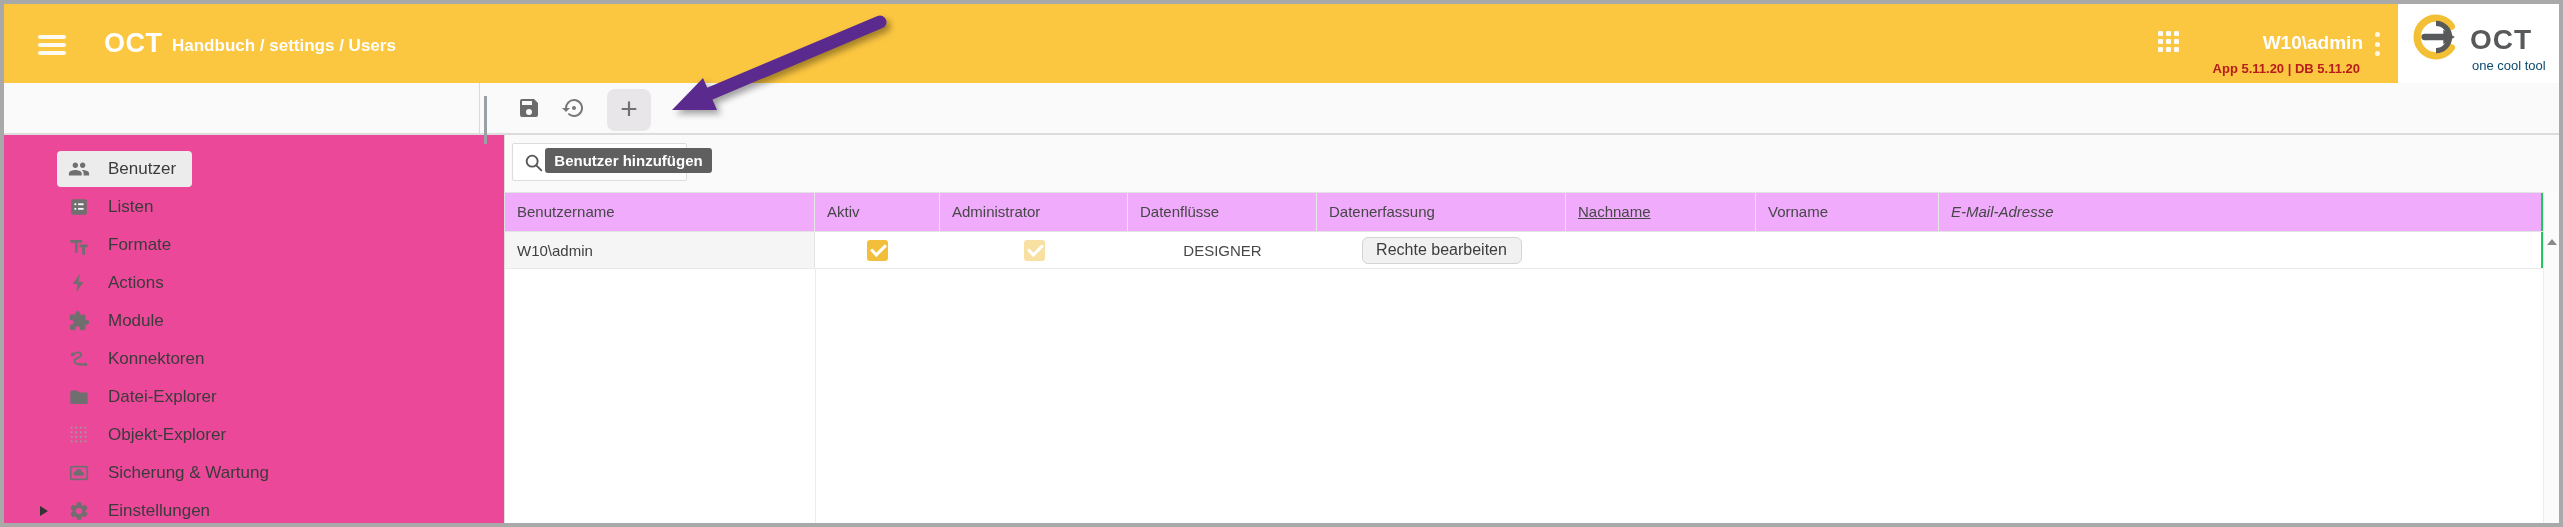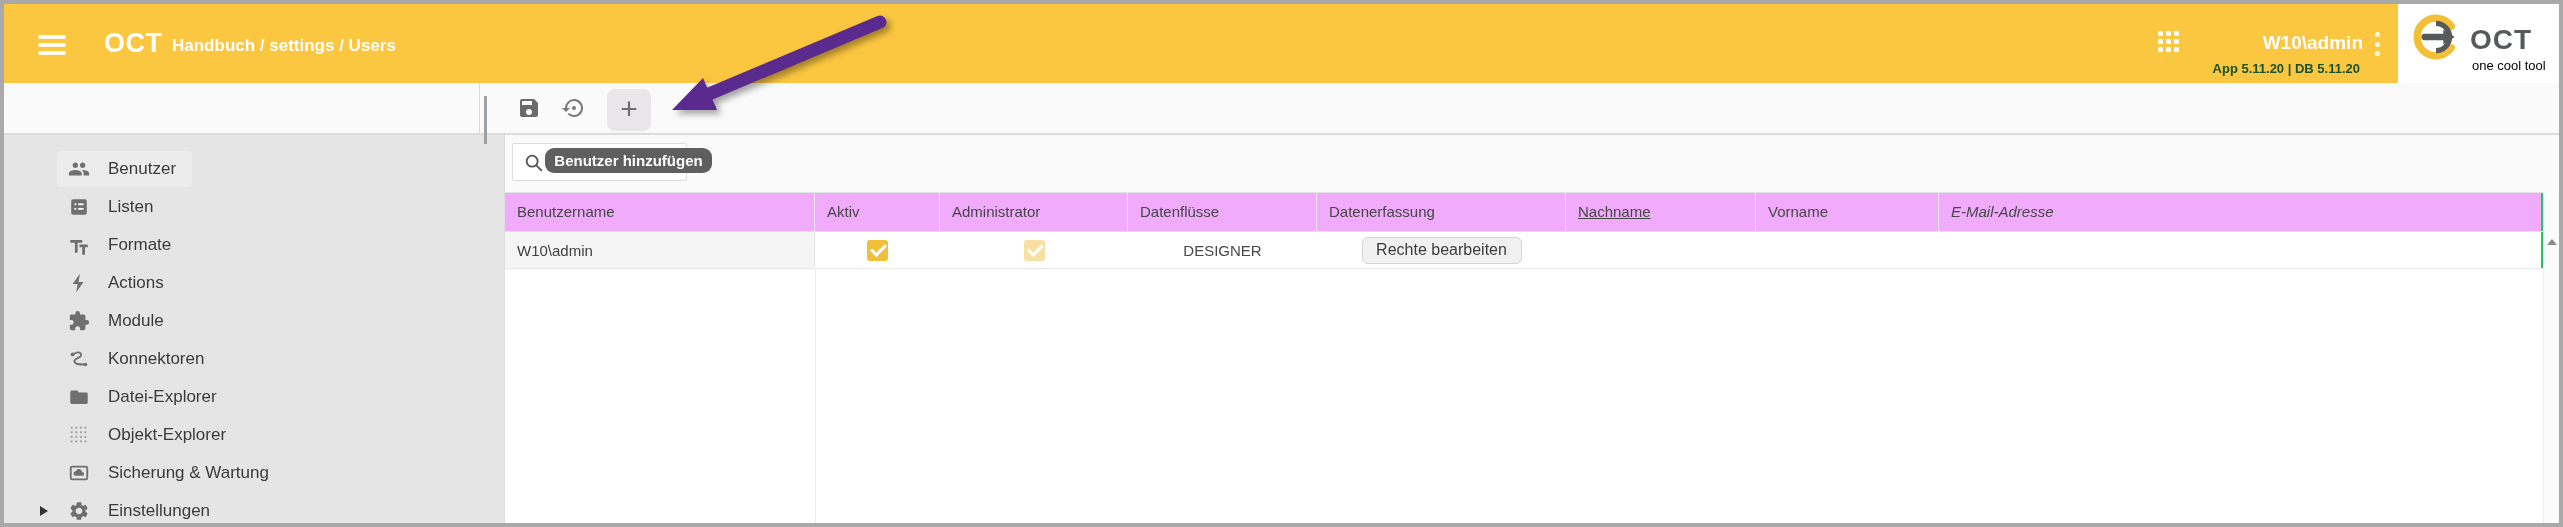--- a/index.html
+++ b/index.html
@@ -11,53 +11,53 @@
   .topbar { position:absolute; left:4px; top:4px; width:2555px; height:79px; background:#FBC640; z-index:5; }
   .hamburger { position:absolute; left:34px; top:31px; width:28px; height:20px; cursor:pointer; }
   .hamburger span { display:block; width:28px; height:4px; border-radius:2px; background:rgba(255,255,255,0.93); margin-bottom:4px; }
   .app-title { position:absolute; left:100px; top:24px; font-size:27px; font-weight:bold; color:#ffffff; letter-spacing:0.5px; }
   .breadcrumb { position:absolute; left:168px; top:32px; font-size:17px; font-weight:bold; color:#ffffff; }
   .grid-icon { position:absolute; left:2154px; top:27px; width:23px; height:23px; display:grid; grid-template-columns:repeat(3,5px); grid-template-rows:repeat(3,5px); gap:3px; cursor:pointer; }
   .grid-icon i { background:rgba(255,255,255,0.92); border-radius:1px; }
   .topbar-user { position:absolute; left:2196px; top:28px; width:163px; text-align:right; font-size:19px; font-weight:bold; color:#ffffff; }
   .kebab { position:absolute; left:2368px; top:28px; width:10px; height:24px; display:flex; flex-direction:column; justify-content:space-between; align-items:center; cursor:pointer; }
   .kebab i { width:5px; height:5px; border-radius:50%; background:rgba(255,255,255,0.88); }
-  .topbar-version { position:absolute; left:2140px; top:57px; width:216px; text-align:right; font-size:13px; font-weight:bold; color:#14532d; }
+  .topbar-version { position:absolute; left:2140px; top:57px; width:216px; text-align:right; font-size:13px; font-weight:bold; color:#b91c1c; }
 
   
   .logo-box { position:absolute; left:2398px; top:4px; width:161px; height:79px; background:#ffffff; z-index:6; }
   .logo-mark { position:absolute; left:14px; top:9px; }
   .logo-text { position:absolute; left:72px; top:20px; font-size:28px; font-weight:bold; color:#58595B; letter-spacing:1px; }
-  .logo-tagline { position:absolute; left:74px; top:54px; font-size:13px; color:#000000; }
+  .logo-tagline { position:absolute; left:74px; top:54px; font-size:13px; color:#0c4a6e; }
 
   
   .toolbar { position:absolute; left:4px; top:83px; width:2555px; height:52px; background:#fafafa; border-bottom:2px solid #dcdcdc; z-index:4; }
   .tb-sep { position:absolute; left:475px; top:0; width:1px; height:50px; background:#dadada; }
   .tb-handle { position:absolute; left:480px; top:13px; width:10px; height:24px; cursor:col-resize; }
   .tb-handle i { display:inline-block; width:3px; height:24px; background:#9aa0a6; margin-right:3px; vertical-align:top; }
   .tb-btn { position:absolute; top:13px; width:24px; height:24px; cursor:pointer; }
   .tb-btn.save { left:513px; } .tb-btn.restore { left:558px; }
   .add-btn { position:absolute; left:603px; top:6px; width:44px; height:42px; background:#e8e6e8; border-radius:8px; cursor:pointer; text-align:center; }
   .add-btn .plus { font-size:30px; line-height:40px; color:#707070; font-weight:normal; }
   .annotation-arrow { position:absolute; left:0; top:0; z-index:51; pointer-events:none; filter:drop-shadow(4px 4px 3px rgba(0,0,0,0.35)); }
 
   
-  .sidebar { position:absolute; left:4px; top:135px; width:501px; height:388px; background:#e5e5e5; border-right:1px solid #dddddd; z-index:3; }
+  .sidebar { position:absolute; left:4px; top:135px; width:501px; height:388px; background:#ec4899; border-right:1px solid #dddddd; z-index:3; }
   .side-item { position:absolute; left:0; width:100%; height:38px; display:flex; align-items:center; cursor:pointer; }
   .side-item .ico { position:absolute; left:64px; width:22px; height:22px; z-index:1; }
   .side-item .lbl { position:absolute; left:104px; font-size:17px; color:#3b3b3b; z-index:1; white-space:nowrap; }
   .side-item.selected::before { content:""; position:absolute; left:53px; top:1px; width:135px; height:36px; background:#ececec; border-radius:4px; }
   .expand-arrow { position:absolute; left:36px; width:0; height:0; border-left:8px solid #333333; border-top:5px solid transparent; border-bottom:5px solid transparent; }
 
   
   .content { position:absolute; left:505px; top:135px; width:2054px; height:388px; background:#ffffff; z-index:2; }
   .filter-strip { position:absolute; left:0; top:0; width:2054px; height:57px; background:#fafafa; }
   .search-box { position:absolute; left:7px; top:8px; width:175px; height:38px; background:#ffffff; border:1px solid #dddddd; border-radius:2px; }
   .search-box svg { position:absolute; left:10px; top:8px; }
-  .tooltip { position:absolute; left:40px; top:13px; width:167px; height:25px; background:#5F5F5F; border-radius:9px; color:#ffffff; font-size:15px; font-weight:bold; text-align:center; line-height:25px; z-index:8; white-space:nowrap; }
+  .tooltip { position:absolute; left:40px; top:13px; width:167px; height:25px; background:#5F5F5F; border-radius:3px; color:#ffffff; font-size:15px; font-weight:bold; text-align:center; line-height:25px; z-index:8; white-space:nowrap; }
   .thead { position:absolute; left:0; top:57px; width:2038px; height:40px; display:flex; background:#f0abfc; border-top:1px solid #e3e3e3; border-bottom:1px solid #e3e3e3; }
   .th { height:38px; line-height:38px; padding-left:12px; font-size:15px; color:#474747; border-right:1px solid #e8e8e8; overflow:hidden; white-space:nowrap; cursor:pointer; }
   .trow { position:absolute; left:0; top:97px; width:2038px; height:37px; display:flex; border-bottom:1px solid #e9e9e9; cursor:pointer; }
   .td { height:36px; display:flex; align-items:center; overflow:hidden; white-space:nowrap; }
   .td.name { background:#f5f5f5; border-right:1px solid #e3e3e3; padding-left:12px; font-size:15px; color:#3f3f3f; }
   .td.center { justify-content:center; font-size:15px; color:#474747; }
   .w0{width:310px;} .w1{width:125px;} .w2{width:188px;} .w3{width:189px;} .w4{width:249px;} .w5{width:190px;text-decoration:underline;} .w6{width:183px;} .w7{width:604px; border-right:2px solid #22c55e;font-style:italic;}
   .cb { width:21px; height:21px; border-radius:3px; position:relative; cursor:pointer; }
   .cb.checked { background:#F2BF3A; }
   .cb.checked.disabled { background:#F8DFA2; cursor:default; }

